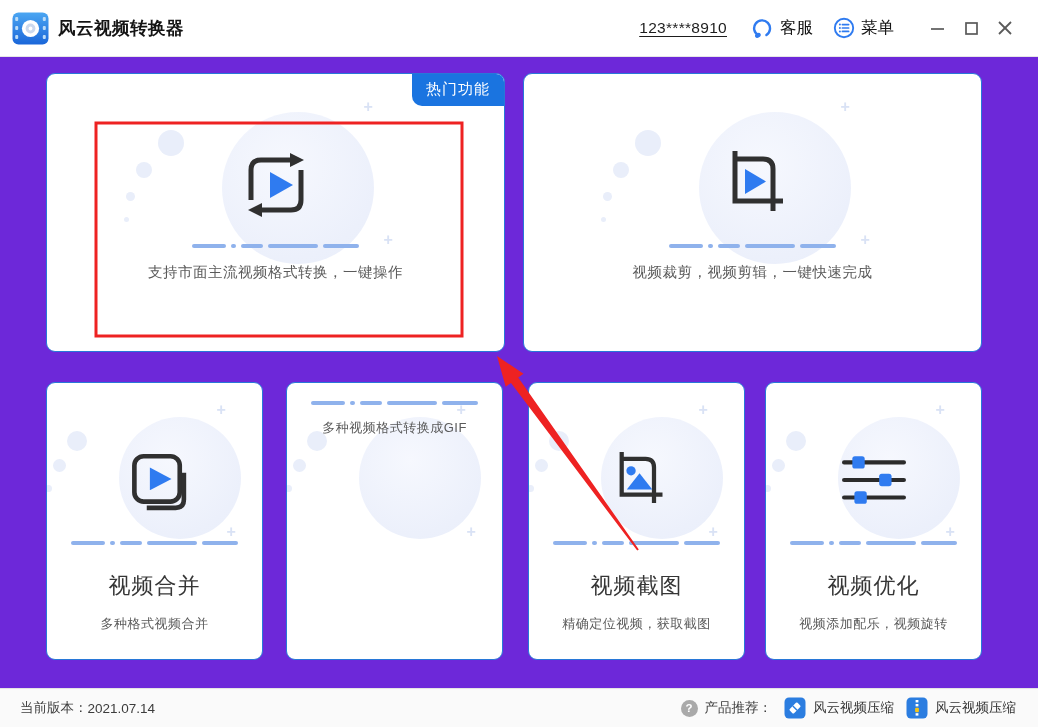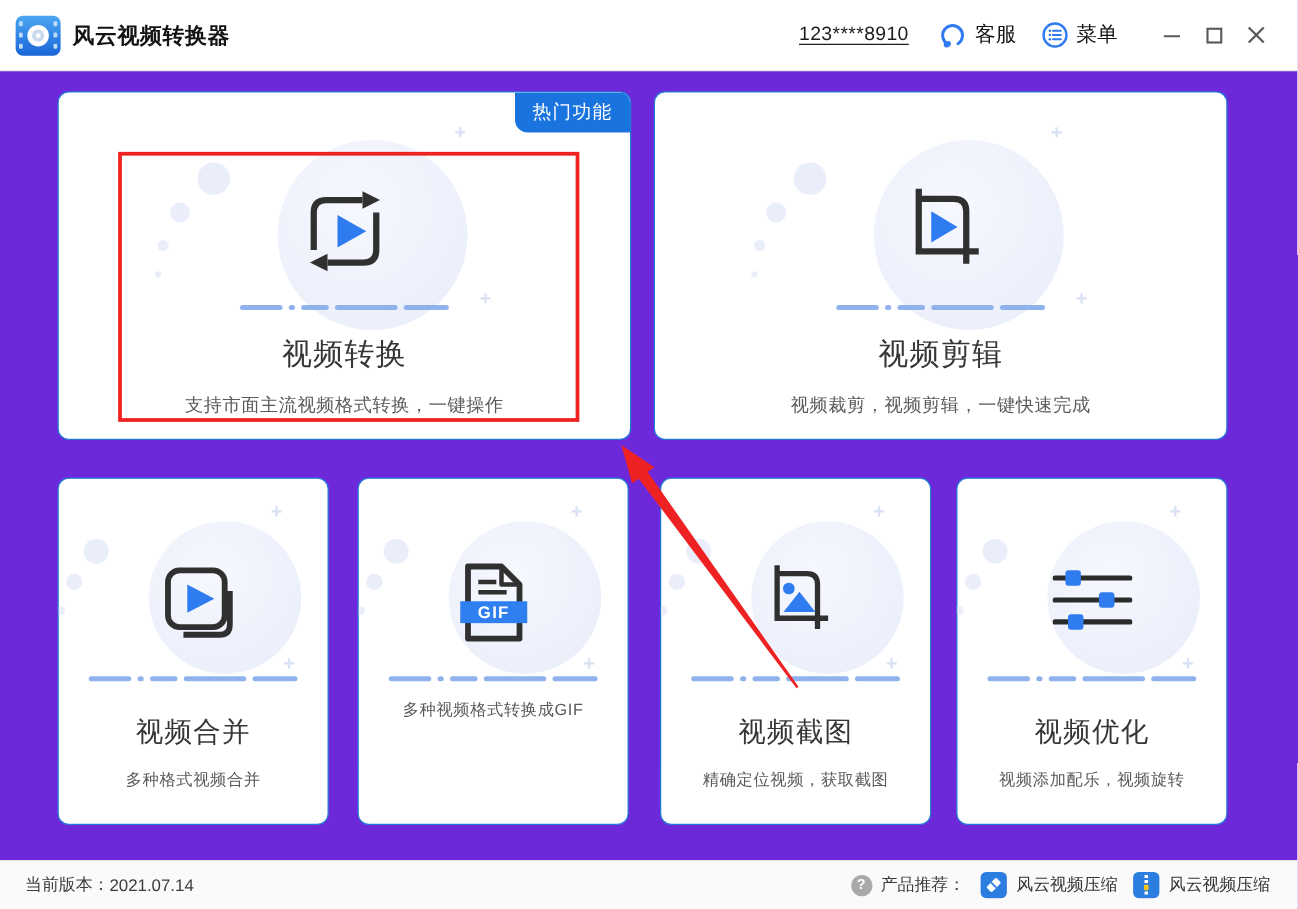--- a/index.html
+++ b/index.html
@@ -171,21 +171,20 @@
             <polygon points="36,29 59,42 36,55" fill="#2f7bf0"></polygon>
           </svg>
         </div>
         <div class="underline">
           <i class="w1"></i>
             <i class="w2"></i>
             <i class="w3"></i>
             <i class="w4"></i>
             <i class="w5"></i>
         </div>
-        <div class="card-title">视频转换</div>
         <div class="card-sub">支持市面主流视频格式转换，一键操作</div>
       </div>
     </div>
 
     <div class="card big" id="card1">
       <div class="deco">
         <div class="c0"></div>
           <div class="b b1"></div>
           <div class="b b2"></div>
           <div class="b b3"></div>
@@ -199,21 +198,20 @@
             <polygon points="32,24 53,36.5 32,49" fill="#2f7bf0"></polygon>
           </svg>
         </div>
         <div class="underline">
           <i class="w1"></i>
             <i class="w2"></i>
             <i class="w3"></i>
             <i class="w4"></i>
             <i class="w5"></i>
         </div>
-        <div class="card-title">视频剪辑</div>
         <div class="card-sub">视频裁剪，视频剪辑，一键快速完成</div>
       </div>
     </div>
 
     <div class="card small" id="card2">
       <div class="deco">
         <div class="c0"></div>
           <div class="b b1"></div>
           <div class="b b2"></div>
           <div class="b b3"></div>
@@ -241,30 +239,20 @@
 
     <div class="card small" id="card3">
       <div class="deco">
         <div class="c0"></div>
           <div class="b b1"></div>
           <div class="b b2"></div>
           <div class="b b3"></div>
           <div class="b b4"></div>
       </div>
       <div class="content">
-        <div class="icon-box">
-          <svg width="58" height="68" viewBox="0 0 56 66">
-            <path d="M8 62 V6 H34 L48 20 V62 Z" fill="none" stroke="#303030" stroke-width="4.5" stroke-linejoin="round"></path>
-            <path d="M34 6 V20 H48" fill="none" stroke="#303030" stroke-width="3.5" stroke-linejoin="round"></path>
-            <line x1="16" y1="18" x2="30" y2="18" stroke="#303030" stroke-width="3.5"></line>
-            <line x1="16" y1="26" x2="38" y2="26" stroke="#303030" stroke-width="3.5"></line>
-            <rect x="2" y="33" width="52" height="17" fill="#2f7ff0"></rect>
-            <text x="28" y="46" text-anchor="middle" font-size="13" font-weight="bold" fill="#ffffff" letter-spacing="1">GIF</text>
-          </svg>
-        </div>
         <div class="underline">
           <i class="w1"></i>
             <i class="w2"></i>
             <i class="w3"></i>
             <i class="w4"></i>
             <i class="w5"></i>
         </div>
         <div class="card-sub">多种视频格式转换成GIF</div>
       </div>
     </div>

